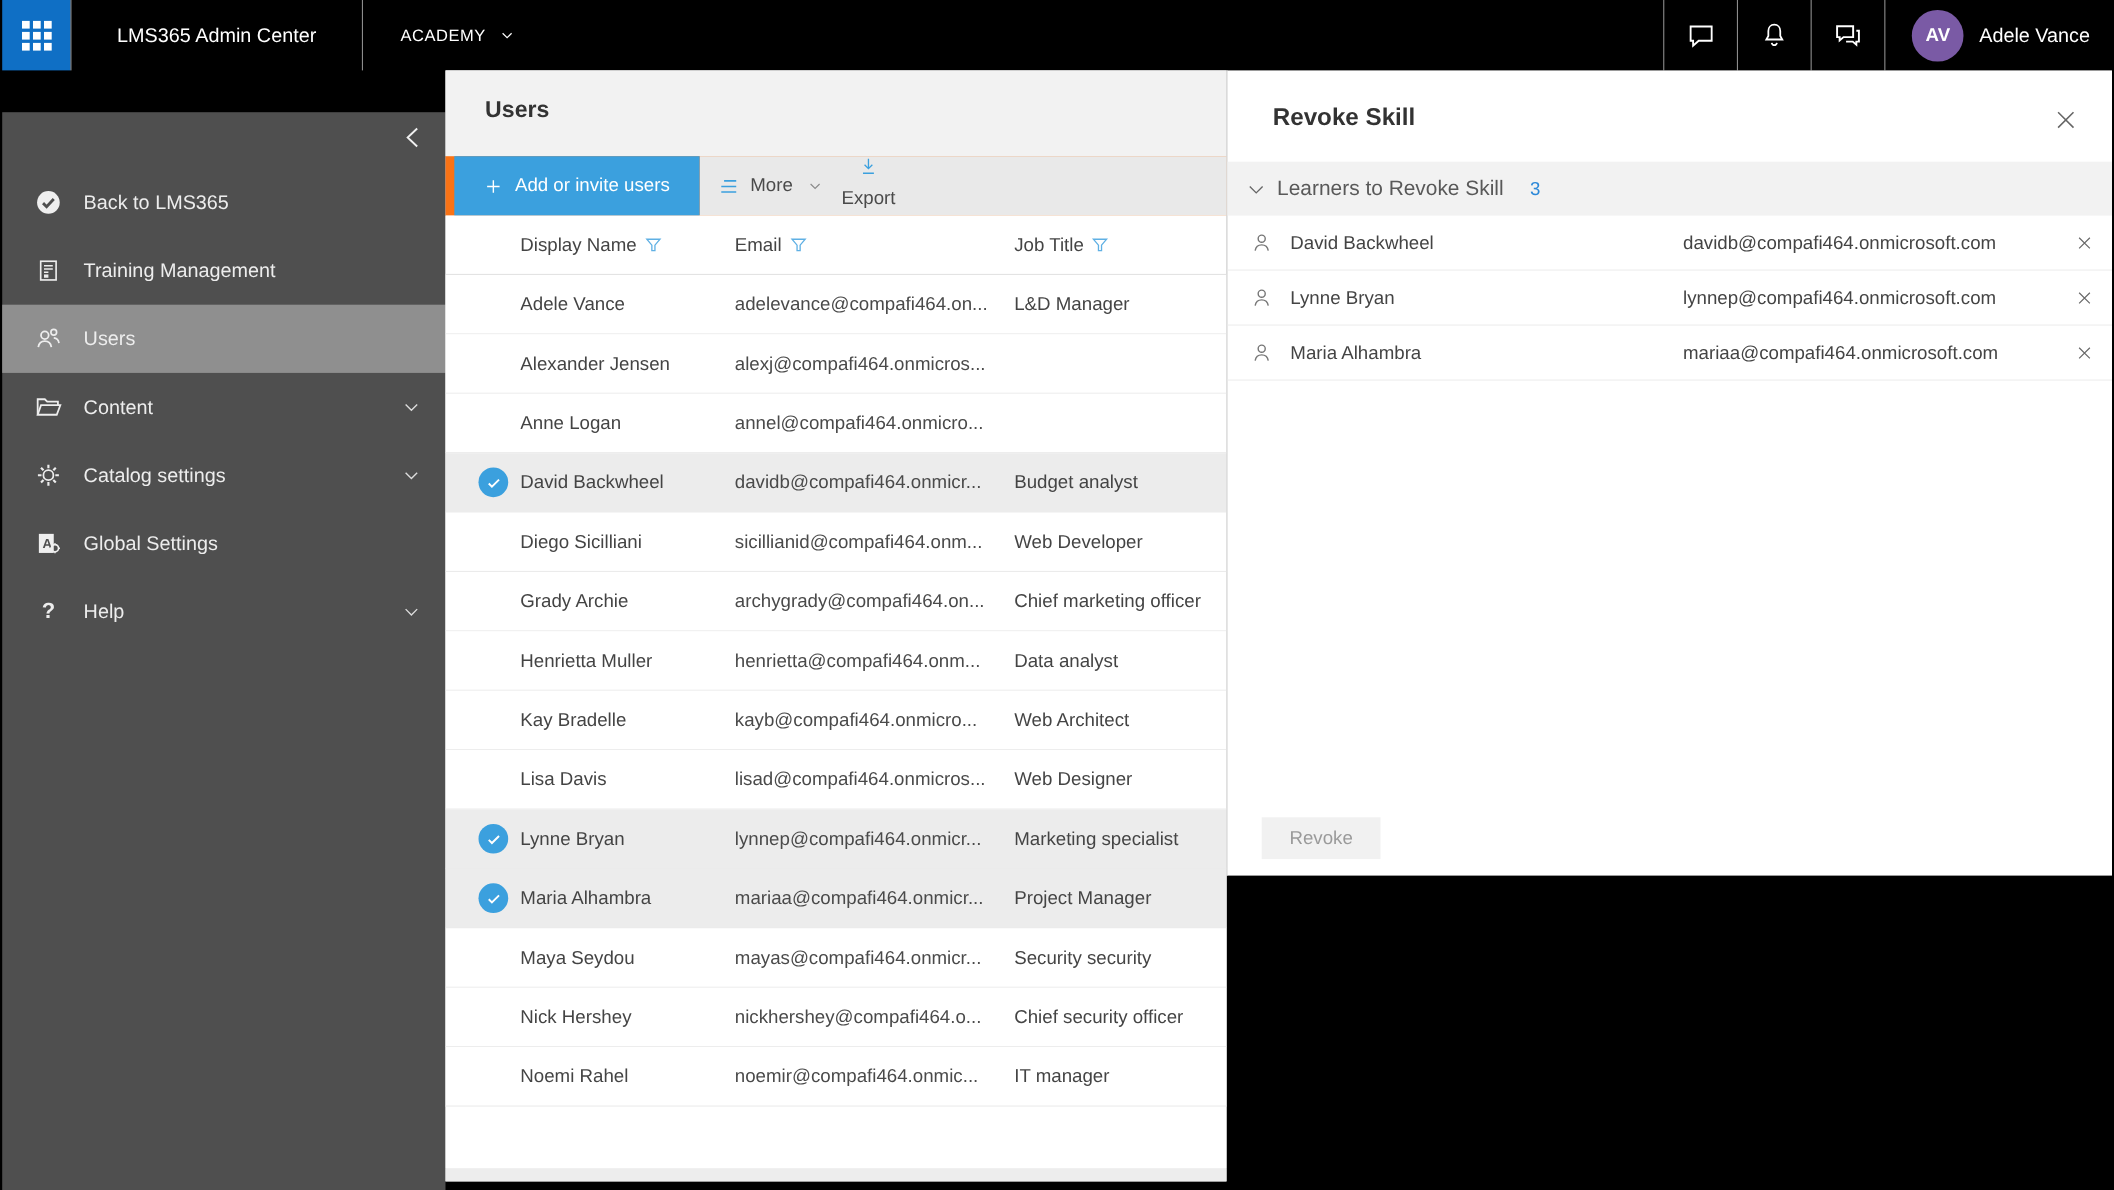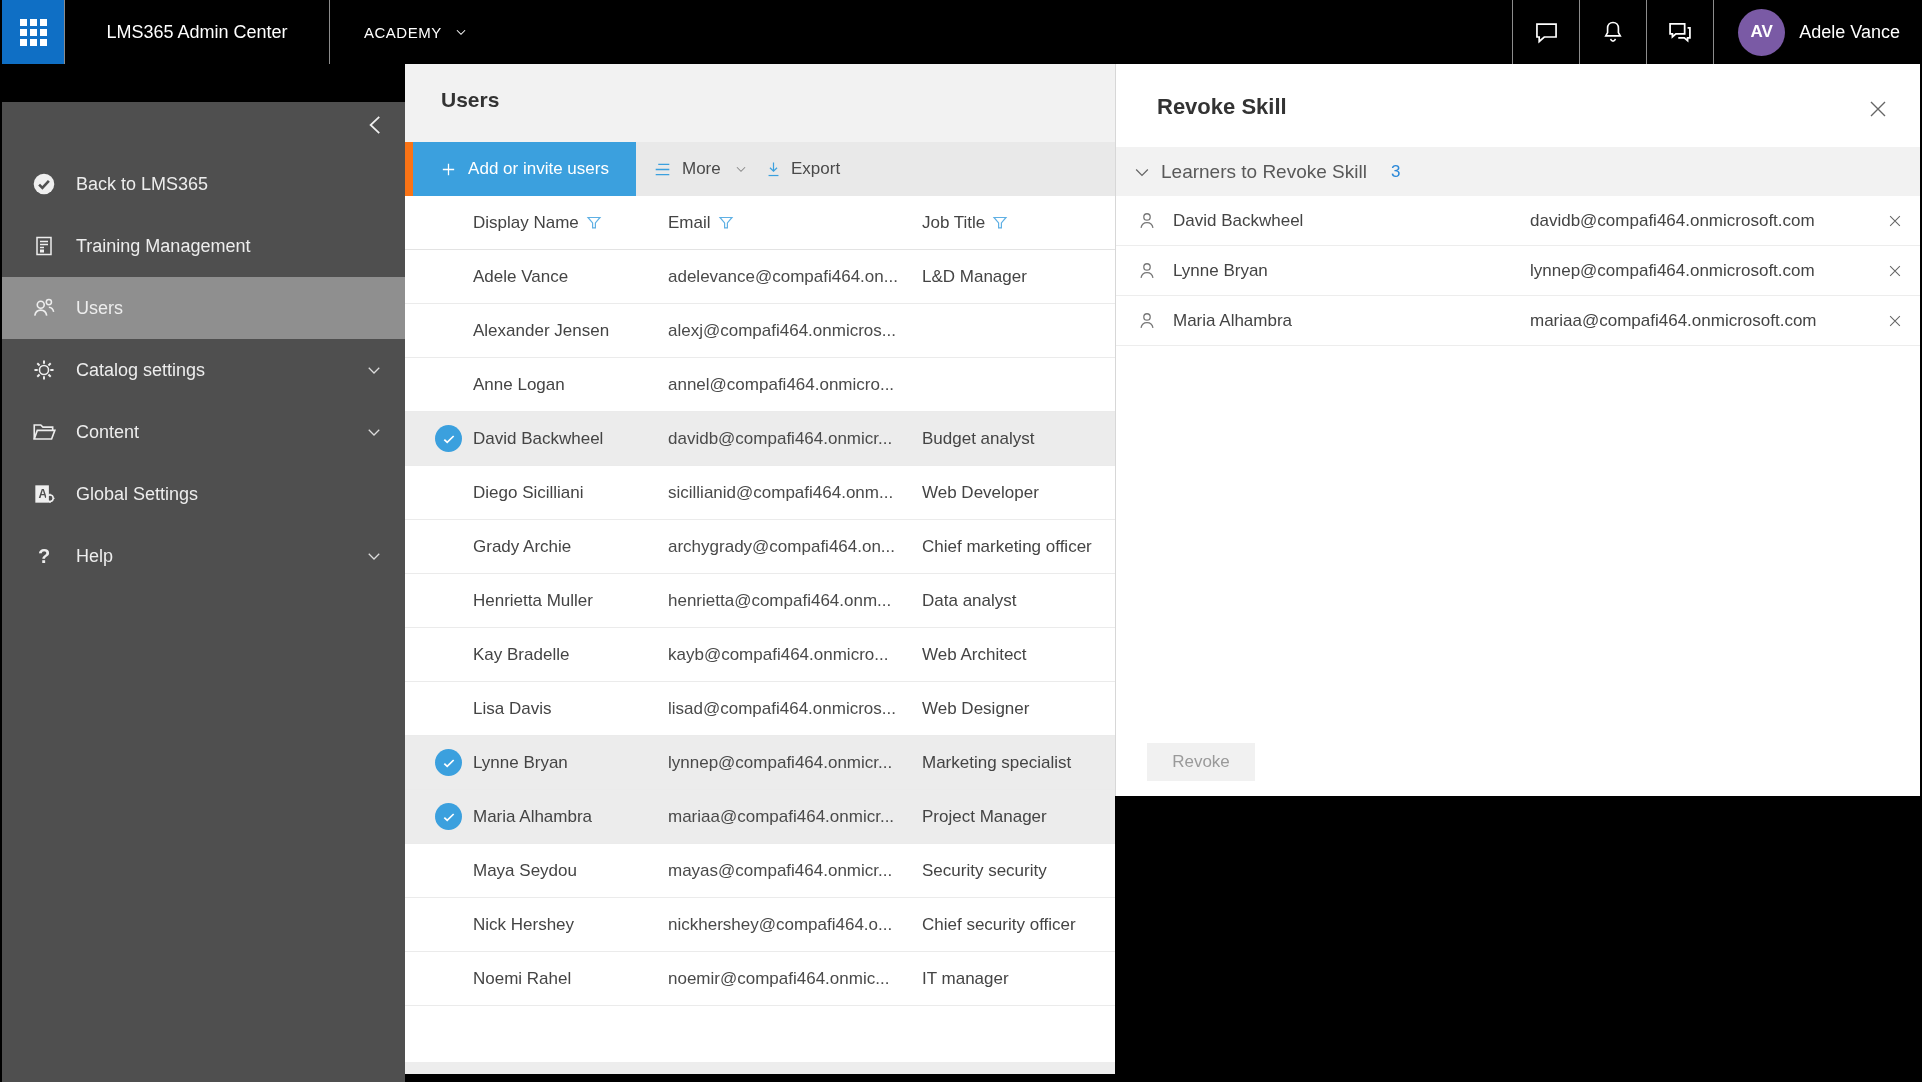--- a/index.html
+++ b/index.html
@@ -64,21 +64,21 @@
   .add-btn {
     position: absolute; left: 8px; top: 0; width: 223px; height: 54px;
     background: #3ba0de; border: none; color: #fff; font-size: 17px;
     font-family: inherit; display: flex; align-items: center; justify-content: center; gap: 11px; cursor: pointer;
   }
   .more-btn, .export-btn {
     position: absolute; top: 0; height: 54px; display: flex; align-items: center;
     gap: 9px; font-size: 17px; color: #4a4a4a; cursor: pointer; background: none; border: none; font-family: inherit;
   }
   .more-btn { left: 247px; }
-  .export-btn { left: 360px; }
+  .export-btn { left: 360px; flex-direction: column; }
   .more-chevron { margin-left: 4px; }
 
   .table { position: absolute; left: 0; top: 132px; right: 0; bottom: 12px; background: #fff; overflow: hidden; }
   .thead { position: relative; height: 54px; border-bottom: 1px solid #e3e3e3; }
   .th { position: absolute; top: 0; height: 54px; display: flex; align-items: center; gap: 7px; font-size: 17px; color: #444; cursor: pointer; }
   .th.c-name { left: 68px; } .th.c-email { left: 263px; } .th.c-job { left: 517px; }
   .trow { position: relative; height: 54px; border-bottom: 1px solid #ebebeb; background: #fff; cursor: pointer; }
   .trow.selected { background: #ececec; }
   .cell { position: absolute; top: 0; height: 53px; display: flex; align-items: center; font-size: 17px; color: #444; white-space: nowrap; overflow: hidden; }
   .cell.name { left: 68px; width: 190px; }
@@ -199,40 +199,40 @@
               <circle cx="16.5" cy="6.5" r="2.4" fill="none" stroke="#ededed" stroke-width="1.4"></circle>
               <path d="M16.5 11.2c2.5.2 4 1.8 4.4 4.4" fill="none" stroke="#ededed" stroke-width="1.4"></path>
             </svg>
           </span>
     <span class="nav-label">Users</span>
   </div>
 
   <div class="nav-item">
     <span class="nav-icon">
             <svg width="26" height="26" viewBox="0 0 24 24">
+              <path d="M3 18.5V5.5h6l2 2h9v3" fill="none" stroke="#ededed" stroke-width="1.5"></path>
+              <path d="M3 18.5l2.8-8h16.2l-3 8z" fill="none" stroke="#ededed" stroke-width="1.5"></path>
+            </svg>
+          </span>
+    <span class="nav-label">Content</span>
+  <span class="nav-chevron"><svg width="18" height="18" viewBox="0 0 24 24">
+              <path d="M5 9l7 7 7-7" fill="none" stroke="#dcdcdc" stroke-width="1.7"></path>
+            </svg></span>
+        </div>
+
+  <div class="nav-item">
+    <span class="nav-icon">
+            <svg width="26" height="26" viewBox="0 0 24 24">
               <circle cx="12" cy="12" r="4.2" fill="none" stroke="#ededed" stroke-width="1.5"></circle>
               <g stroke="#ededed" stroke-width="1.8">
                 <path d="M12 3.2v3M12 17.8v3M3.2 12h3M17.8 12h3M5.8 5.8l2.1 2.1M16.1 16.1l2.1 2.1M18.2 5.8l-2.1 2.1M7.9 16.1l-2.1 2.1"></path>
               </g>
             </svg>
           </span>
     <span class="nav-label">Catalog settings</span>
-  <span class="nav-chevron"><svg width="18" height="18" viewBox="0 0 24 24">
-              <path d="M5 9l7 7 7-7" fill="none" stroke="#dcdcdc" stroke-width="1.7"></path>
-            </svg></span>
-        </div>
-
-  <div class="nav-item">
-    <span class="nav-icon">
-            <svg width="26" height="26" viewBox="0 0 24 24">
-              <path d="M3 18.5V5.5h6l2 2h9v3" fill="none" stroke="#ededed" stroke-width="1.5"></path>
-              <path d="M3 18.5l2.8-8h16.2l-3 8z" fill="none" stroke="#ededed" stroke-width="1.5"></path>
-            </svg>
-          </span>
-    <span class="nav-label">Content</span>
   <span class="nav-chevron"><svg width="18" height="18" viewBox="0 0 24 24">
               <path d="M5 9l7 7 7-7" fill="none" stroke="#dcdcdc" stroke-width="1.7"></path>
             </svg></span>
         </div>
 
   <div class="nav-item">
     <span class="nav-icon">
             <svg width="26" height="26" viewBox="0 0 24 24">
               <rect x="4" y="4" width="12.5" height="16" fill="#efefef"></rect>
               <text x="7" y="16" font-size="11" font-weight="bold" fill="#4f4f4f" font-family="Liberation Sans, sans-serif">A</text>

